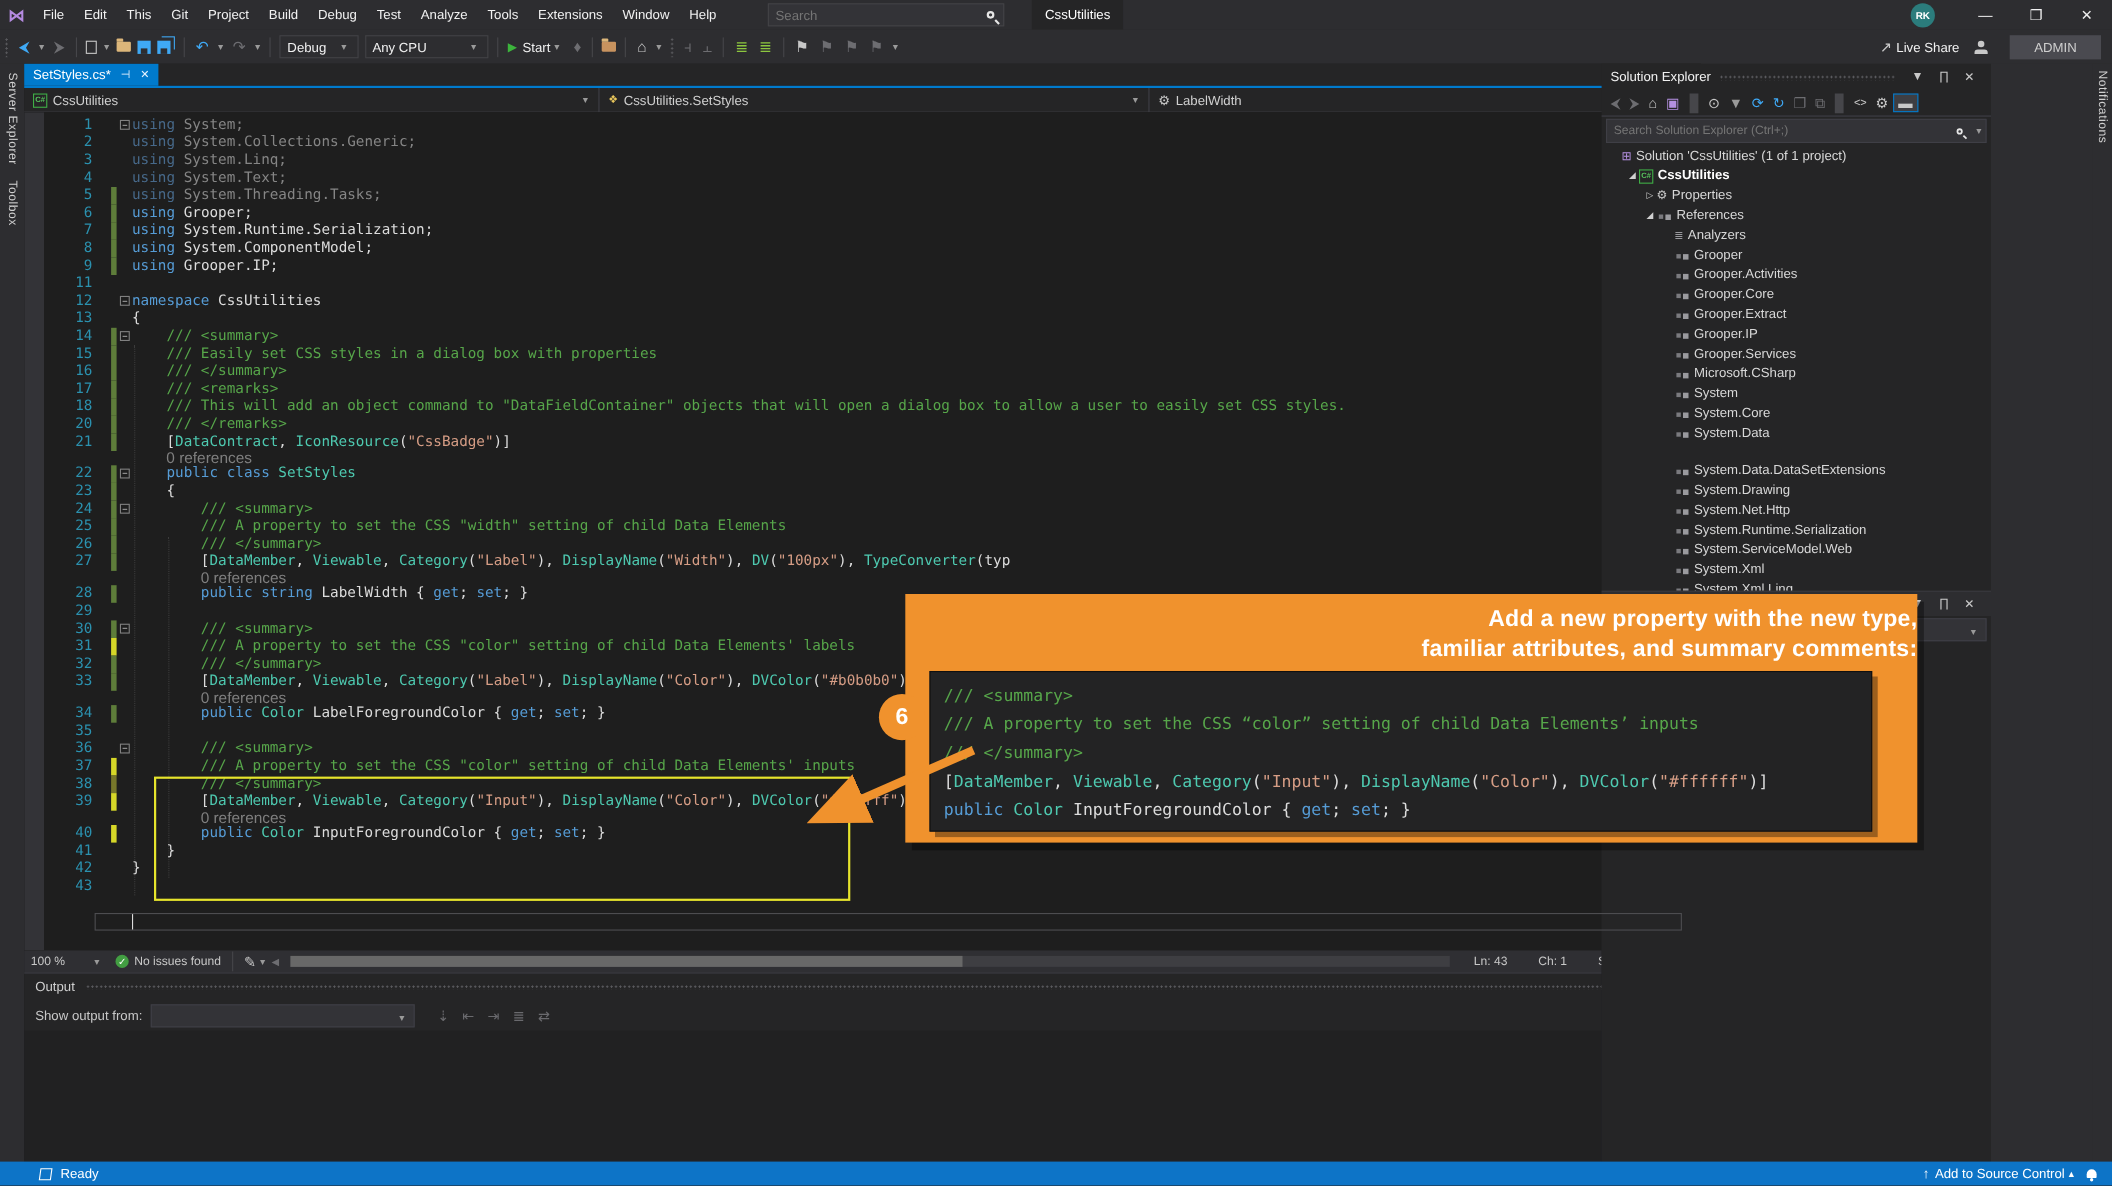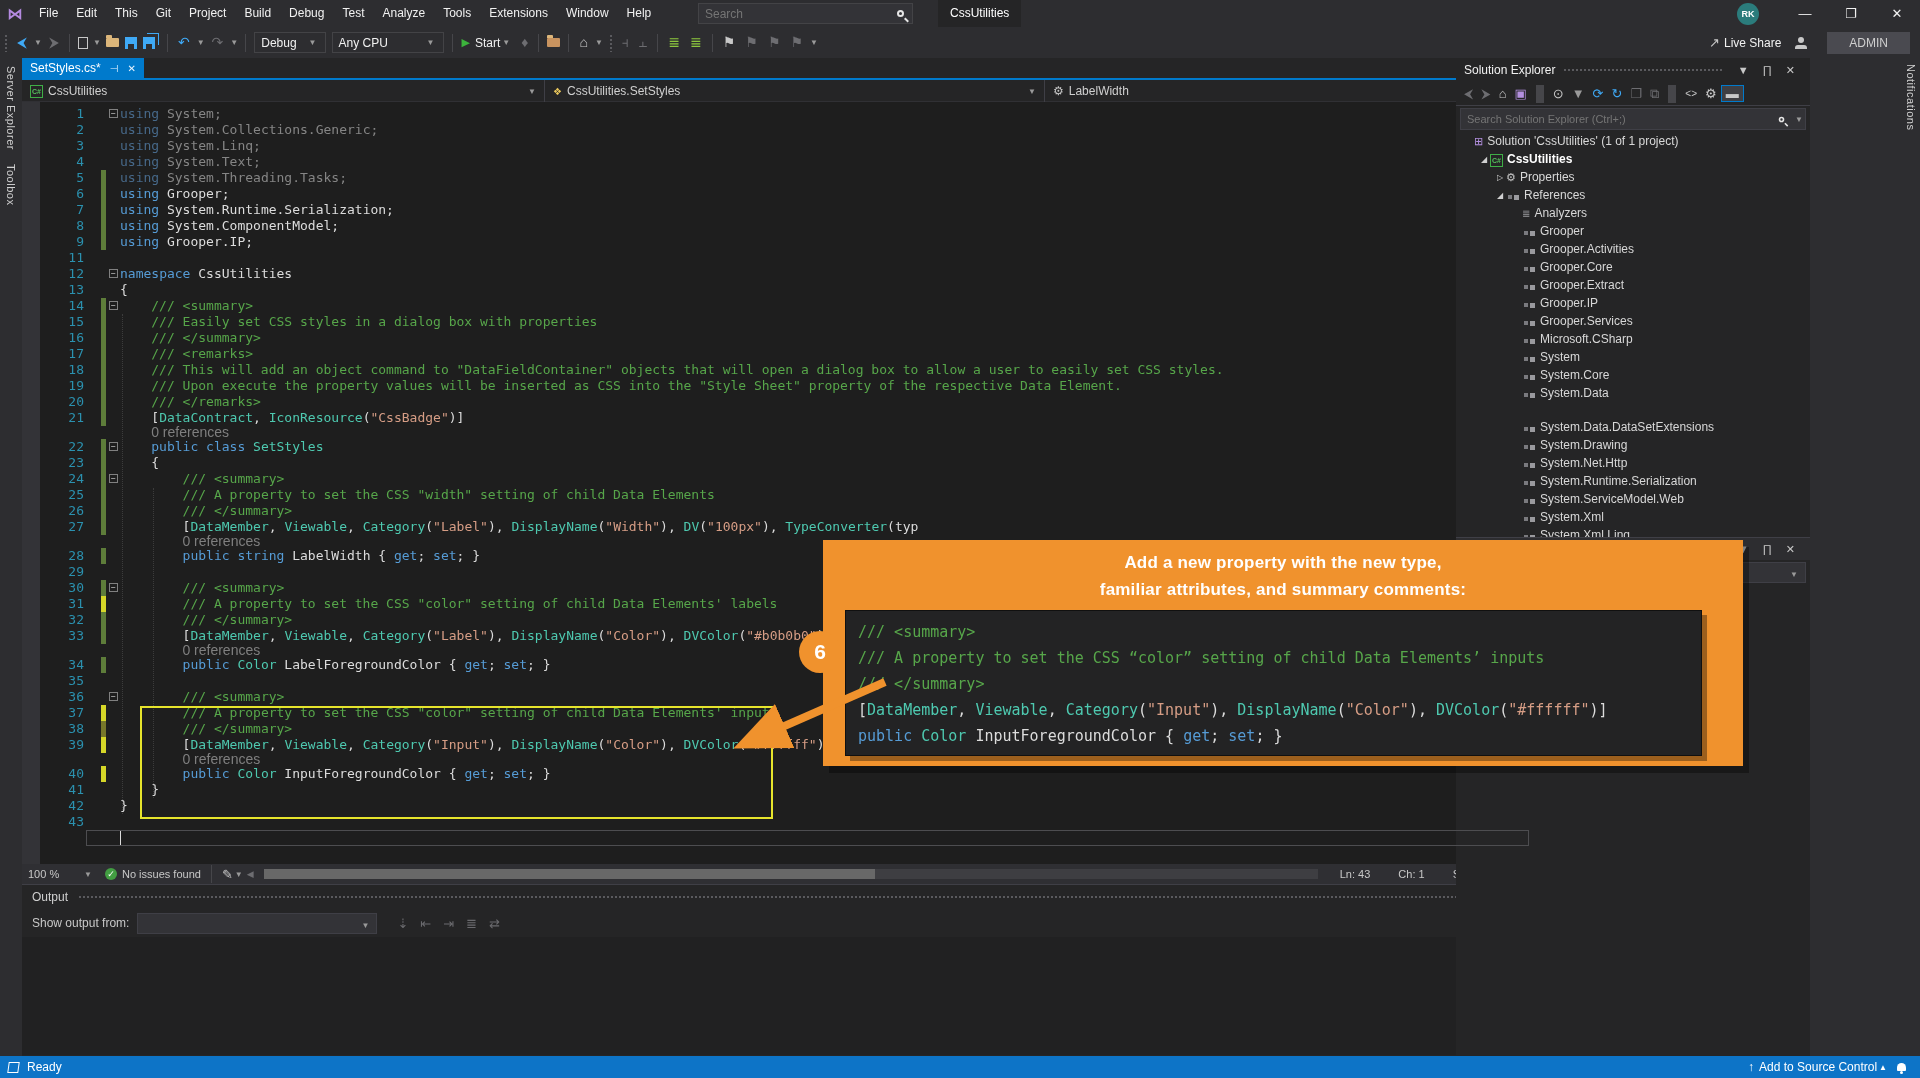--- a/index.html
+++ b/index.html
@@ -158,32 +158,32 @@
             border-top:1px solid #3f3f46; }
   .panel2 .hdr { height:22px; background:#2d2d30; display:flex; justify-content:flex-end; align-items:center; }
   .panel2 .combo2 { height:21px; margin:2px 4px; background:#333337; border:1px solid #3f3f46; position:relative; }
   .panel2 .combo2 .caret { position:absolute; right:5px; top:7px; }
 
   .notifstrip { position:absolute; left:1902px; top:58px; width:18px; height:998px; background:#2d2d30; }
   .notifstrip .vtab { margin:6px 0 0 3px; }
 
   
   .statusbar { position:absolute; left:0; top:1056px; width:1920px; height:22px; background:#0d74c7;
-               color:#fff; font-size:12px; display:flex; align-items:center; }
+               color:#fff; font-size:12px; display:flex; align-items:center;padding-left:28px; }
   .sb-ico { width:11px; height:11px; border:1px solid #fff; margin:0 8px 0 8px; transform:skewX(-8deg); }
   .sbright { position:absolute; right:6px; display:flex; align-items:center; }
   .bellico { display:inline-block; width:9px; height:8px; background:#fff; border-radius:5px 5px 1px 1px;
              position:relative; margin:0 8px; }
   .bellico::after { content:""; position:absolute; left:3px; bottom:-3px; width:3px; height:3px;
                     border-radius:50%; background:#fff; }
 
   
   .callout { position:absolute; left:823px; top:540px; width:920px; height:226px; background:#f0922d;
              z-index:50; box-shadow:6px 7px 0 rgba(0,0,0,.35); }
-  .callout h2 { color:#fff; font-size:17px; line-height:27px; text-align:center; margin-top:9px;
+  .callout h2 { color:#fff; font-size:21px; line-height:27px; text-align:right; margin-top:9px;
                 font-weight:bold; letter-spacing:.2px; }
   .calloutcode { position:absolute; left:22px; top:70px; width:857px; height:146px; background:#232324;
                  border:1px solid #101010; box-shadow:5px 5px 0 rgba(0,0,0,.35);
                  font-family:"DejaVu Sans Mono", monospace; font-size:15px; line-height:26px;
                  padding:8px 12px; white-space:pre; }
   .circle6 { position:absolute; left:799px; top:631px; width:42px; height:42px; border-radius:50%;
              background:#f0922d; color:#fff; font-size:21px; font-weight:bold; text-align:center;
              line-height:42px; z-index:60; }
   .arrowsvg { position:absolute; left:700px; top:620px; width:220px; height:160px; z-index:55; }
 </style>
@@ -331,21 +331,20 @@
           <div class="cline"><span class="ln">8</span><span class="barslot bar-g"></span><span class="foldslot"></span><span class="txt" style="padding-left: 0ch;"><span class="s-k">using</span><span class="s-p"> System.ComponentModel;</span></span></div>
           <div class="cline"><span class="ln">9</span><span class="barslot bar-g"></span><span class="foldslot"></span><span class="txt" style="padding-left: 0ch;"><span class="s-k">using</span><span class="s-p"> Grooper.IP;</span></span></div>
           <div class="cline"><span class="ln">11</span><span class="barslot"></span><span class="foldslot"></span><span class="txt" style="padding-left: 0ch;"></span></div>
           <div class="cline"><span class="ln">12</span><span class="barslot"></span><span class="foldslot"><span class="foldbox">−</span></span><span class="txt" style="padding-left: 0ch;"><span class="s-k">namespace</span><span class="s-p"> CssUtilities</span></span></div>
           <div class="cline"><span class="ln">13</span><span class="barslot"></span><span class="foldslot"></span><span class="txt" style="padding-left: 0ch;"><span class="s-p">{</span></span></div>
           <div class="cline"><span class="ln">14</span><span class="barslot bar-g"></span><span class="foldslot"><span class="foldbox">−</span></span><span class="txt" style="padding-left: 4ch;"><span class="s-cm">/// &lt;summary&gt;</span></span></div>
           <div class="cline"><span class="ln">15</span><span class="barslot bar-g"></span><span class="foldslot"></span><span class="txt" style="padding-left: 4ch;"><span class="s-cm">/// Easily set CSS styles in a dialog box with properties</span></span></div>
           <div class="cline"><span class="ln">16</span><span class="barslot bar-g"></span><span class="foldslot"></span><span class="txt" style="padding-left: 4ch;"><span class="s-cm">/// &lt;/summary&gt;</span></span></div>
           <div class="cline"><span class="ln">17</span><span class="barslot bar-g"></span><span class="foldslot"></span><span class="txt" style="padding-left: 4ch;"><span class="s-cm">/// &lt;remarks&gt;</span></span></div>
           <div class="cline"><span class="ln">18</span><span class="barslot bar-g"></span><span class="foldslot"></span><span class="txt" style="padding-left: 4ch;"><span class="s-cm">/// This will add an object command to "DataFieldContainer" objects that will open a dialog box to allow a user to easily set CSS styles.</span></span></div>
-          <div class="cline"><span class="ln">19</span><span class="barslot bar-g"></span><span class="foldslot"></span><span class="txt" style="padding-left: 4ch;"><span class="s-cm">/// Upon execute the property values will be inserted as CSS into the "Style Sheet" property of the respective Data Element.</span></span></div>
           <div class="cline"><span class="ln">20</span><span class="barslot bar-g"></span><span class="foldslot"></span><span class="txt" style="padding-left: 4ch;"><span class="s-cm">/// &lt;/remarks&gt;</span></span></div>
           <div class="cline"><span class="ln">21</span><span class="barslot bar-g"></span><span class="foldslot"></span><span class="txt" style="padding-left: 4ch;"><span class="s-p">[</span><span class="s-t">DataContract</span><span class="s-p">, </span><span class="s-t">IconResource</span><span class="s-p">(</span><span class="s-s">"CssBadge"</span><span class="s-p">)]</span></span></div>
           <div class="cl-row" style="padding-left: 129.2px;">0 references</div>
           <div class="cline"><span class="ln">22</span><span class="barslot bar-g"></span><span class="foldslot"><span class="foldbox">−</span></span><span class="txt" style="padding-left: 4ch;"><span class="s-k">public</span><span class="s-p"> </span><span class="s-k">class</span><span class="s-p"> </span><span class="s-t">SetStyles</span></span></div>
           <div class="cline"><span class="ln">23</span><span class="barslot bar-g"></span><span class="foldslot"></span><span class="txt" style="padding-left: 4ch;"><span class="s-p">{</span></span></div>
           <div class="cline"><span class="ln">24</span><span class="barslot bar-g"></span><span class="foldslot"><span class="foldbox">−</span></span><span class="txt" style="padding-left: 8ch;"><span class="s-cm">/// &lt;summary&gt;</span></span></div>
           <div class="cline"><span class="ln">25</span><span class="barslot bar-g"></span><span class="foldslot"></span><span class="txt" style="padding-left: 8ch;"><span class="s-cm">/// A property to set the CSS "width" setting of child Data Elements</span></span></div>
           <div class="cline"><span class="ln">26</span><span class="barslot bar-g"></span><span class="foldslot"></span><span class="txt" style="padding-left: 8ch;"><span class="s-cm">/// &lt;/summary&gt;</span></span></div>
           <div class="cline"><span class="ln">27</span><span class="barslot bar-g"></span><span class="foldslot"></span><span class="txt" style="padding-left: 8ch;"><span class="s-p">[</span><span class="s-t">DataMember</span><span class="s-p">, </span><span class="s-t">Viewable</span><span class="s-p">, </span><span class="s-t">Category</span><span class="s-p">(</span><span class="s-s">"Label"</span><span class="s-p">), </span><span class="s-t">DisplayName</span><span class="s-p">(</span><span class="s-s">"Width"</span><span class="s-p">), </span><span class="s-t">DV</span><span class="s-p">(</span><span class="s-s">"100px"</span><span class="s-p">), </span><span class="s-t">TypeConverter</span><span class="s-p">(typ</span></span></div>
           <div class="cl-row" style="padding-left: 160.4px;">0 references</div>

